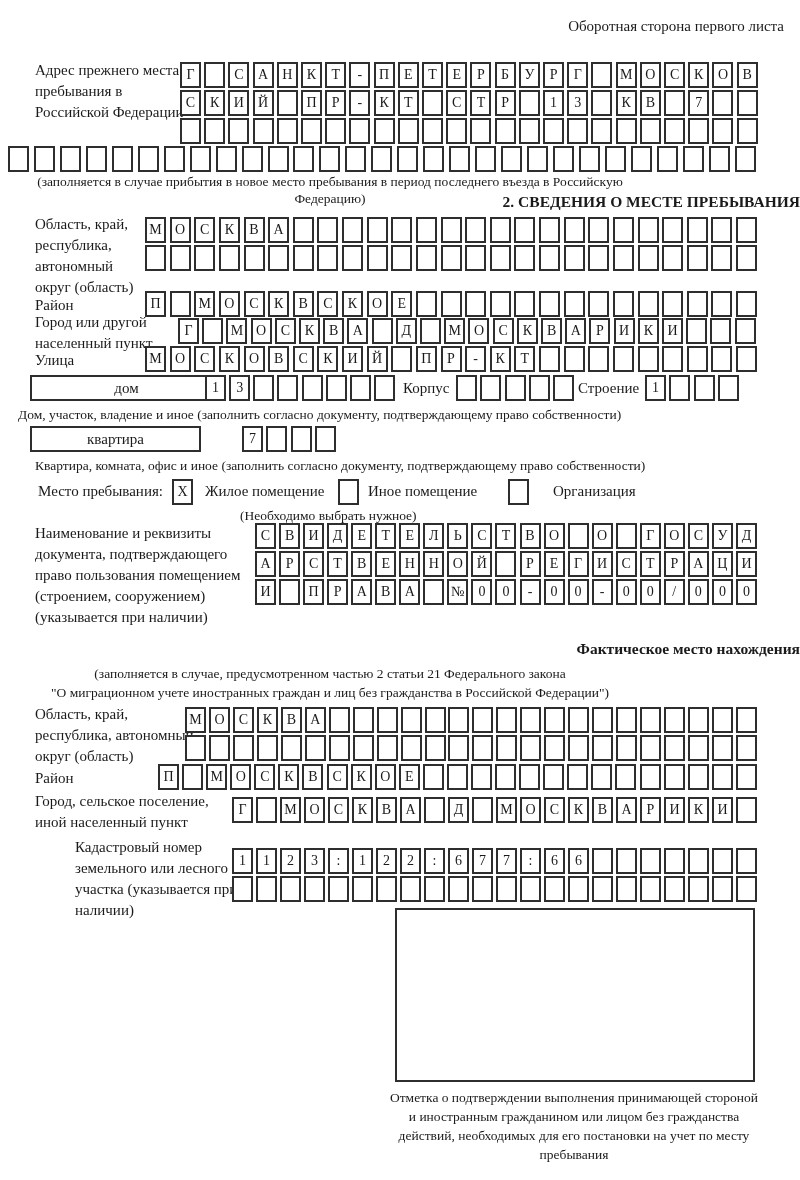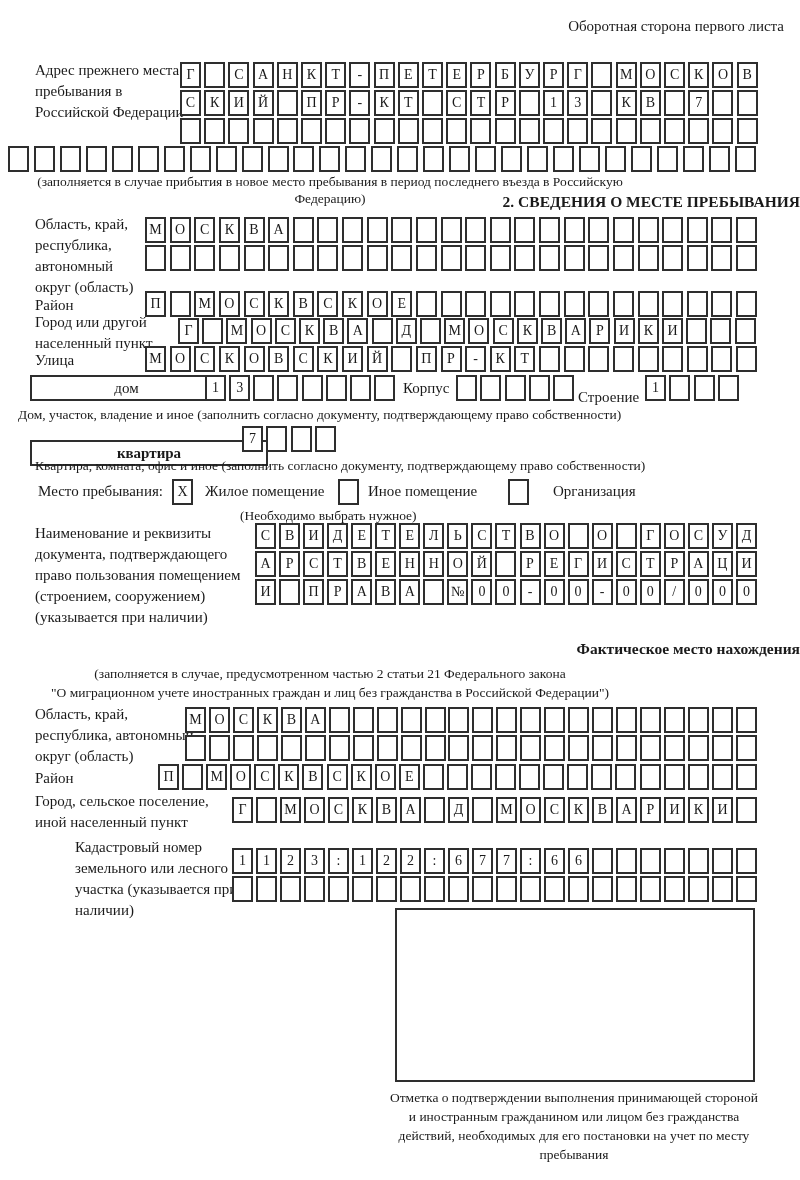--- a/index.html
+++ b/index.html
@@ -299,30 +299,30 @@
       <div class="cell"></div>
     </div>
   <div class="abs lbl" style="left:403px;top:378px;">Корпус</div>
   <div class="abs row" style="left:456px;top:375px;width:118px;">
       <div class="cell"></div>
       <div class="cell"></div>
       <div class="cell"></div>
       <div class="cell"></div>
       <div class="cell"></div>
     </div>
-  <div class="abs lbl" style="left:578px;top:378px;margin-top:9px;">Строение</div>
+  <div class="abs lbl" style="left:578px;top:378px;">Строение</div>
   <div class="abs row" style="left:645px;top:375px;width:94px;">
       <div class="cell">1</div>
       <div class="cell"></div>
       <div class="cell"></div>
       <div class="cell"></div>
     </div>
   <div class="abs cap" style="left:18px;top:406px;">Дом, участок, владение и иное (заполнить согласно документу, подтверждающему право собственности)</div>
 
-  <div class="abs wbox" style="left:30px;top:440px;width:238px;font-weight:bold;">квартира</div>
+  <div class="abs wbox" style="left:30px;top:426px;width:171px;">квартира</div>
   <div class="abs row" style="left:242px;top:426px;width:94px;">
       <div class="cell">7</div>
       <div class="cell"></div>
       <div class="cell"></div>
       <div class="cell"></div>
     </div>
   <div class="abs cap" style="left:35px;top:457px;">Квартира, комната, офис и иное (заполнить согласно документу, подтверждающему право собственности)</div>
 
   <div class="abs lbl" style="left:38px;top:481px;">Место пребывания:</div>
   <div class="abs cell" style="left:172px;top:479px;">X</div>

